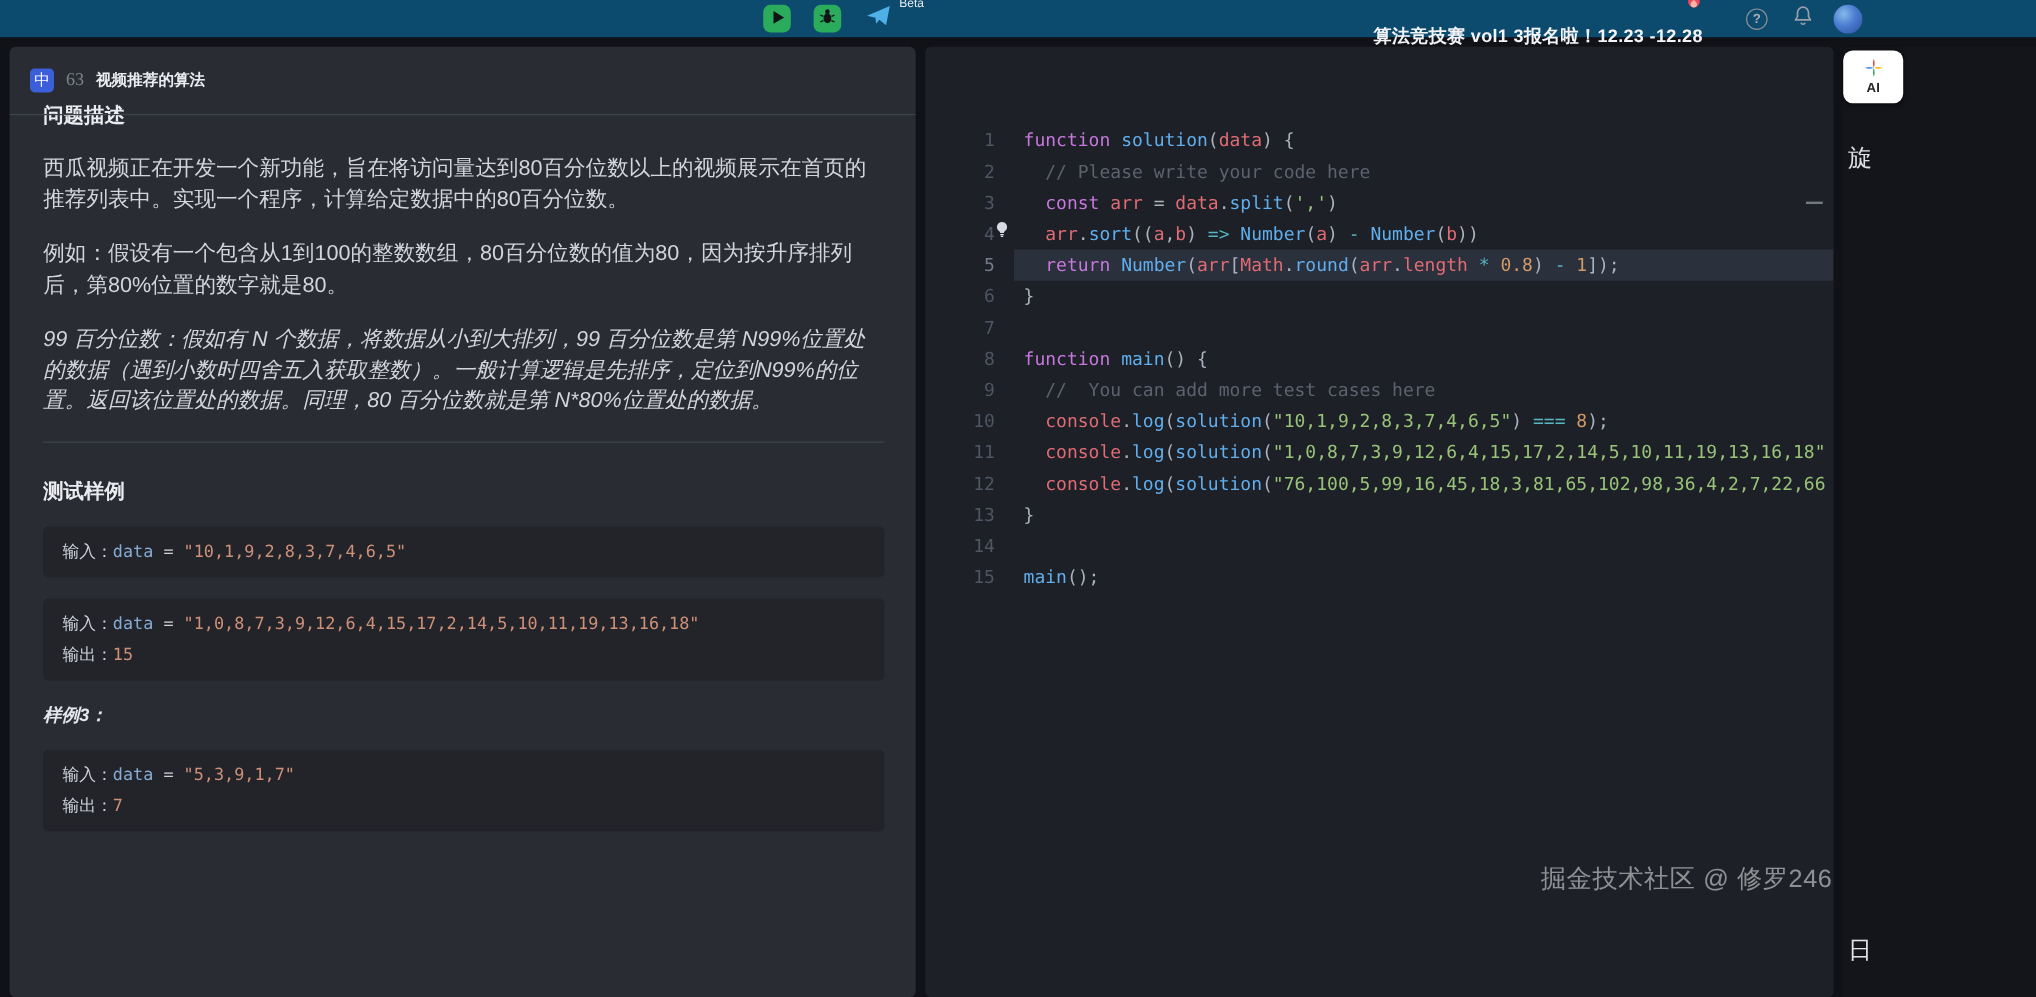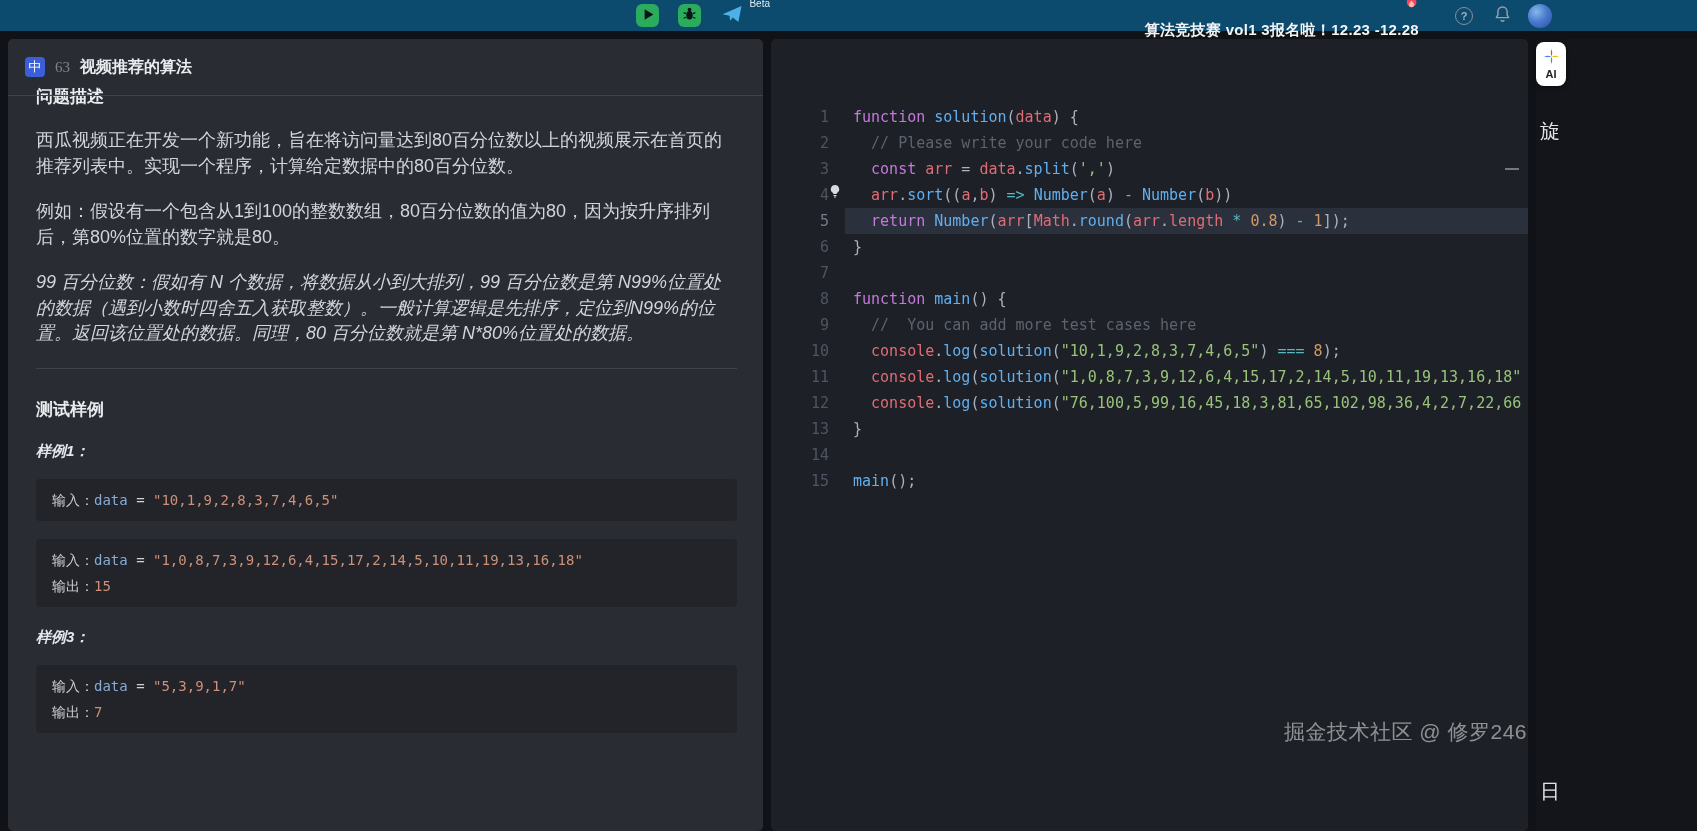--- a/index.html
+++ b/index.html
@@ -33,21 +33,21 @@
   .main { position:absolute; top:31px; left:0; right:0; bottom:0;
           display:grid; grid-template-columns:755px 757px 1fr; gap:8px; padding:8px 0 0 8px; }
 
   
   .problem-panel { position:relative; background:#292c33; border-radius:5px; overflow:hidden; }
   .problem-header { position:absolute; top:0; left:0; right:0; height:44px; z-index:4;
                     display:flex; align-items:center; gap:10px; padding:12px 0 0 17px; }
   .diff-badge { width:20px; height:20px; border-radius:4px; background:#3b5ed9; color:#fff;
                 font-size:13px; display:flex; align-items:center; justify-content:center; flex:none; }
   .prob-num { font-size:15px; color:#7e838d;font-family:Liberation Serif, serif; }
-  .prob-title { font-size:16px; font-weight:700; color:#eaecef; }
+  .prob-title { font-size:13px; font-weight:700; color:#eaecef; }
   .problem-divider { position:absolute; top:56px; left:0; right:0; height:1px; background:#3e434c; z-index:3; }
   .problem-body { position:absolute; top:46px; left:0; right:0; bottom:0; overflow:hidden; padding:0 26px 0 28px; }
   .section-title { font-size:17px; font-weight:700; color:#eaecef; line-height:23px; }
   .para { font-size:18px; line-height:25.5px; color:#d2d5da; margin-top:20px; }
   .para.italic { font-style:italic; }
   .body-hr { border:0; border-top:1px solid #3e434c; margin-top:21px; }
   .samples-title { margin-top:29px; }
   .sample-label { margin-top:20px; font-size:15px; font-weight:700; font-style:italic; color:#e4e7eb; line-height:20px; }
   .sample-block { margin-top:18px; background:#22242a; border-radius:4px; padding:8px 16px; line-height:25px; }
   .io-label { font-size:14px; color:#ced2d8; }
@@ -76,21 +76,21 @@
   .code-row.active .code-text { background:#2a303c; }
   .code-row.active .gutter { color:#737b8c; }
   .tok-kw { color:#c678dd; } .tok-fn { color:#61afef; } .tok-var { color:#e06c75; }
   .tok-str { color:#98c379; } .tok-num { color:#d19a66;text-align:center; } .tok-cm { color:#5c6370; }
   .tok-pl { color:#abb2bf; } .tok-op { color:#56b6c2; }
   .bulb { position:absolute; left:57px; top:88px; z-index:3; }
   .ruler-mark { position:absolute; right:9px; top:72px; width:14px; height:2px; background:#8a909b; opacity:.8; }
 
   
   .right-strip { position:relative; background:#14151a; }
-  .ai-btn { position:absolute; left:0; top:3px; width:30px; height:44px; background:#ffffff;
+  .ai-btn { position:absolute; left:0; top:3px; width:50px; height:44px; background:#ffffff;
             border:none; border-radius:8px; display:flex; flex-direction:column; align-items:center;
             justify-content:center; gap:2px; cursor:pointer; box-shadow:0 1px 4px rgba(0,0,0,.5); }
   .ai-label { font-size:11px; font-weight:700; color:#20242b; line-height:11px; }
   .strip-glyph-mid { position:absolute; left:4px; top:79px; font-size:20px; color:#dfe2e7; cursor:pointer; }
   .strip-glyph-bottom { position:absolute; left:4px; bottom:26px; font-size:20px; color:#dfe2e7; cursor:pointer; }
 
   
   .watermark { position:absolute; left:1284px; top:718px; z-index:9; font-size:21px;
                color:rgba(255,255,255,.5); letter-spacing:.5px; pointer-events:none; }
 </style>
@@ -161,21 +161,20 @@
       </div>
       <div class="problem-divider"></div>
       <div class="problem-body">
         <h3 class="section-title">问题描述</h3>
         <p class="para">西瓜视频正在开发一个新功能，旨在将访问量达到80百分位数以上的视频展示在首页的推荐列表中。实现一个程序，计算给定数据中的80百分位数。</p>
         <p class="para">例如：假设有一个包含从1到100的整数数组，80百分位数的值为80，因为按升序排列后，第80%位置的数字就是80。</p>
         <p class="para italic">99 百分位数：假如有 N 个数据，将数据从小到大排列，99 百分位数是第 N99%位置处的数据（遇到小数时四舍五入获取整数）。一般计算逻辑是先排序，定位到N99%的位置。返回该位置处的数据。同理，80 百分位数就是第 N*80%位置处的数据。</p>
         <hr class="body-hr">
         <h3 class="section-title samples-title">测试样例</h3>
 
-        <p class="sample-label">样例1：</p>
         <div class="sample-block">
           <div>
             <span class="io-label">输入：</span><span class="sample-code"><span class="tok2-var">data</span><span class="tok2-eq"> = </span><span class="tok2-str">"10,1,9,2,8,3,7,4,6,5"</span></span>
           </div>
         </div>
 
         <div class="sample-block">
           <div>
             <span class="io-label">输入：</span><span class="sample-code"><span class="tok2-var">data</span><span class="tok2-eq"> = </span><span class="tok2-str">"1,0,8,7,3,9,12,6,4,15,17,2,14,5,10,11,19,13,16,18"</span></span>
           </div>

